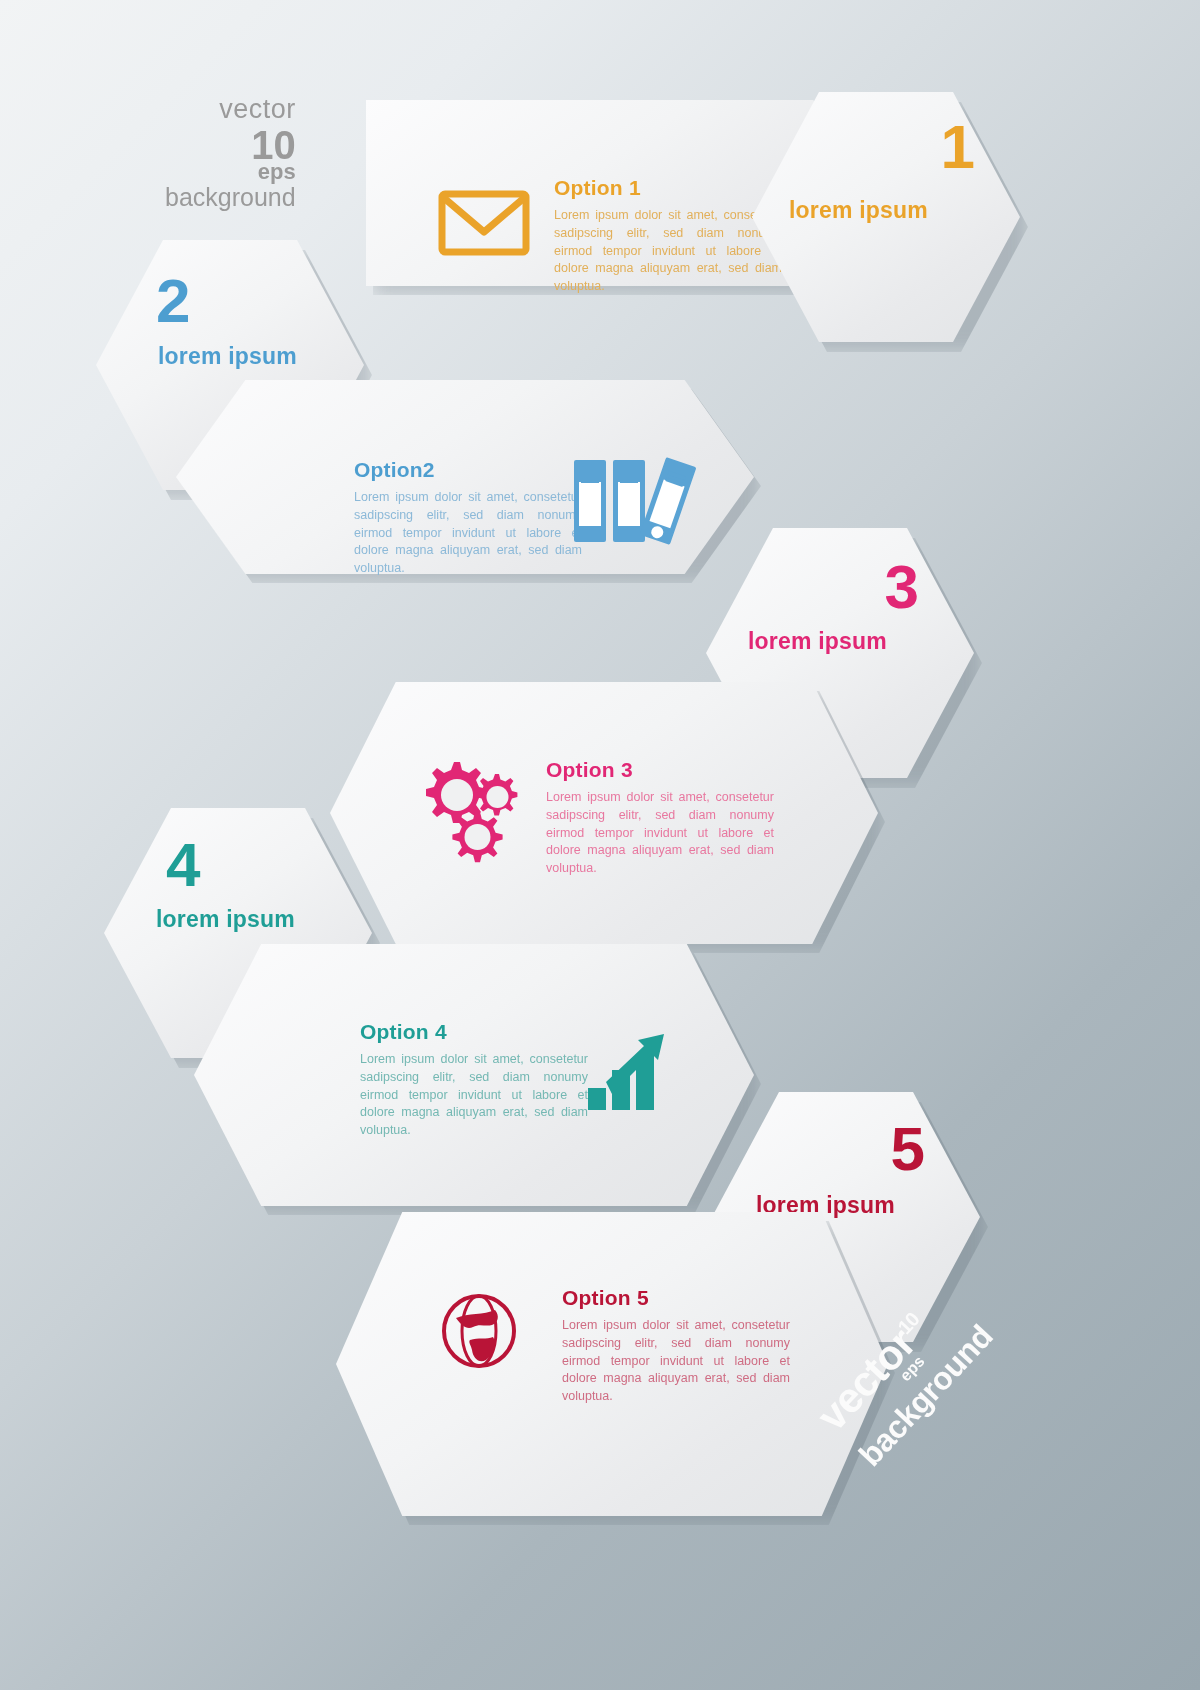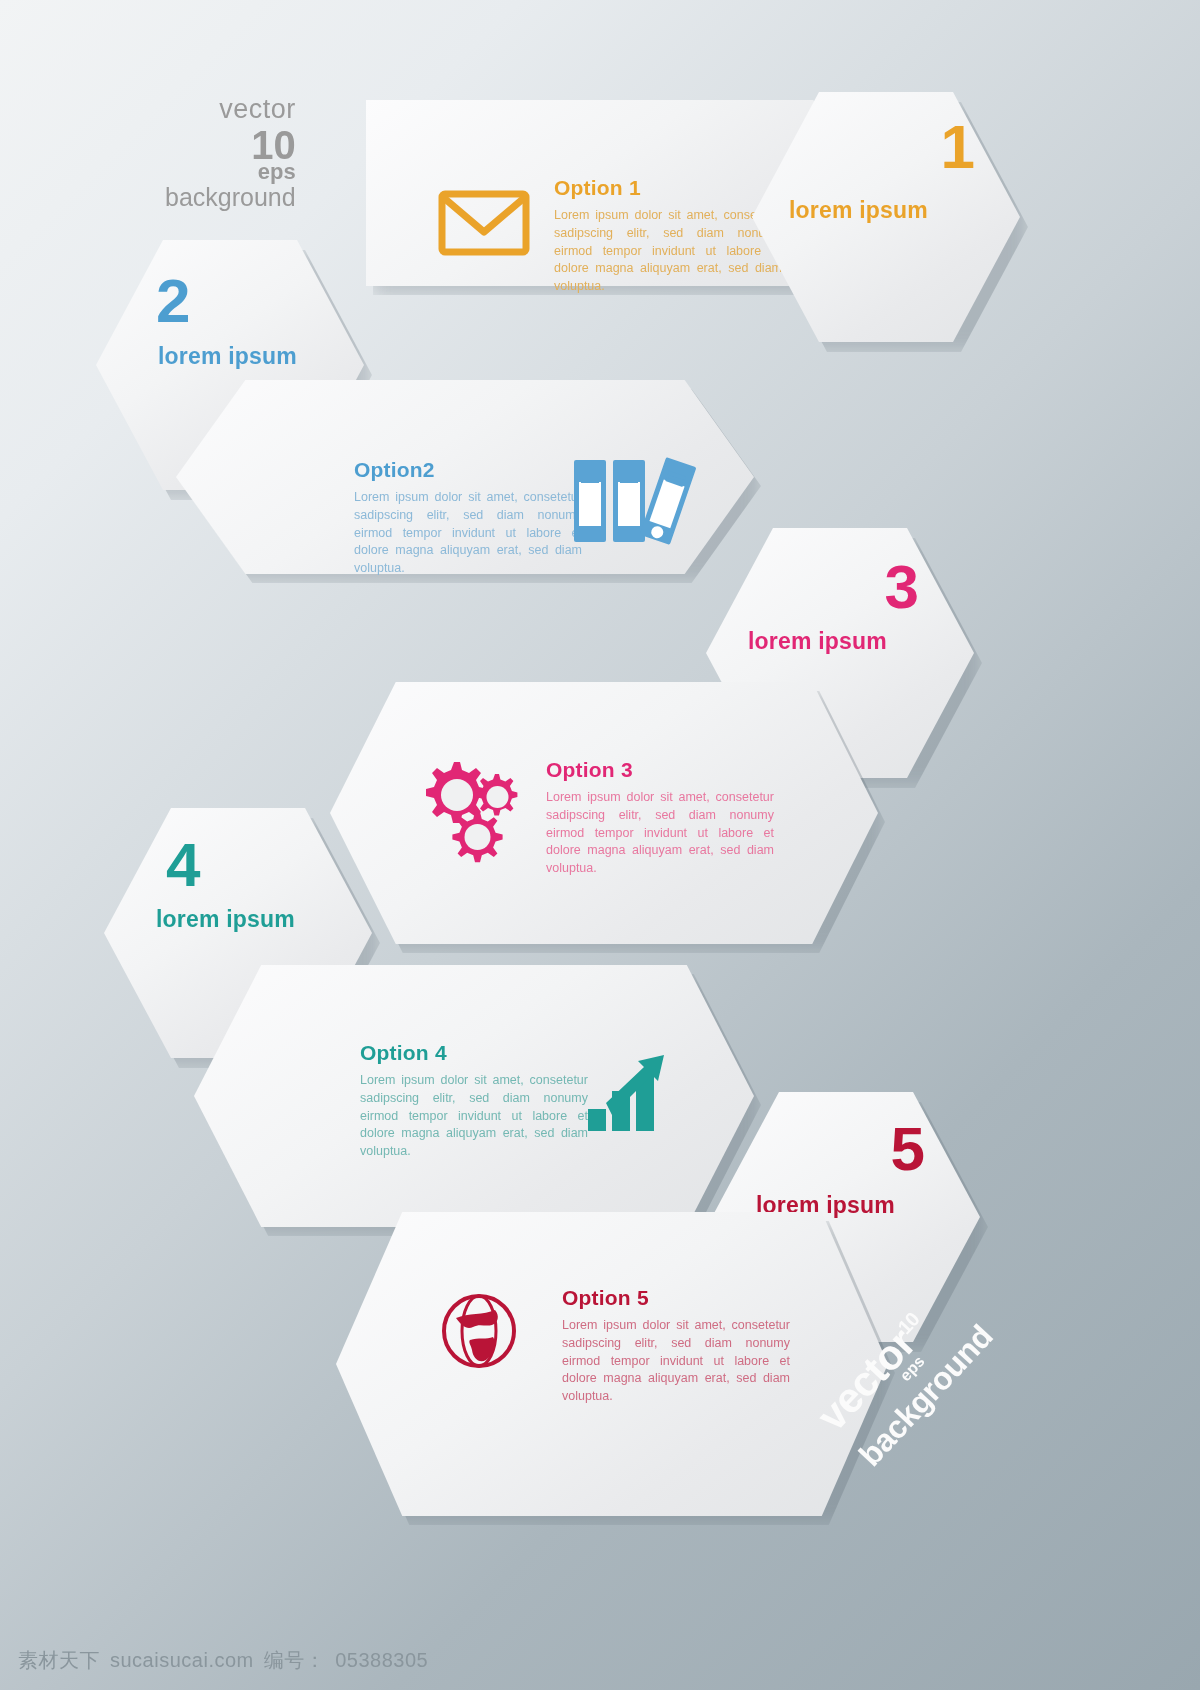--- a/index.html
+++ b/index.html
@@ -158,21 +158,21 @@
     </div>
   </div>
 
   <div class="hexcard" style="left:104px; top:808px; width:268px; height:250px;">
     <div class="shadow hex-clip" style="transform:translate(8px,10px);"></div>
     <div class="face hex-clip"></div>
     <div class="num" style="left:62px; top:26px; color:#1f9e96;">4</div>
     <div class="cap" style="left:52px; top:98px; color:#1f9e96;">lorem ipsum</div>
   </div>
 
-  <div class="arrowbar" style="left:194px; top:944px; width:560px; height:262px;margin-top:21px;">
+  <div class="arrowbar" style="left:194px; top:944px; width:560px; height:262px;">
     <div class="shadow arrow-clip-lr" style="transform:translate(7px,9px);"></div>
     <div class="face arrow-clip-lr"></div>
     <div style="position:absolute; left:166px; top:76px;">
       <div class="opt-title" style="color:#1f9e96;">Option 4</div>
       <div class="opt-body" style="color:#74b8b3; margin-top:7px;">Lorem ipsum dolor sit amet, consetetur sadipscing elitr, sed diam nonumy eirmod tempor invidunt ut labore et dolore magna aliquyam  erat, sed diam voluptua.</div>
     </div>
     <div style="position:absolute; left:392px; top:82px;">
       <svg width="94" height="86" viewBox="0 0 94 86">
         <g fill="#1f9e96">
           <rect x="2" y="62" width="18" height="22"></rect>
@@ -207,17 +207,14 @@
       <div class="opt-body" style="color:#cf6c83; margin-top:7px;">Lorem ipsum dolor sit amet, consetetur sadipscing elitr, sed diam nonumy eirmod tempor invidunt ut labore et dolore magna aliquyam  erat, sed diam voluptua.</div>
     </div>
   </div>
 
   <div class="wm-br">
     <div class="b1"><span>vector</span><sup>10</sup></div>
     <div class="b2">eps</div>
     <div class="b3">background</div>
   </div>
 
-  <div class="footer">
-    <span>素材天下</span><span>sucaisucai.com</span><span>编号：</span><span>05388305</span>
-  </div>
 
 </div>
 
 </body></html>

